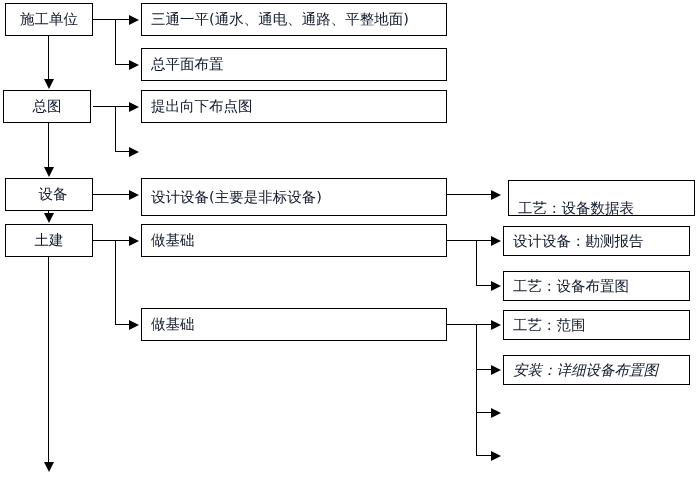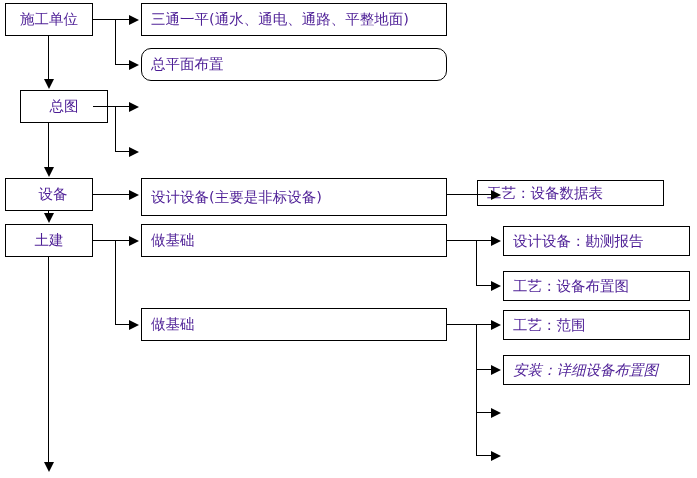--- a/index.html
+++ b/index.html
@@ -17,21 +17,21 @@
     background: #ffffff;
     overflow: hidden;
   }
   .node {
     position: absolute;
     box-sizing: border-box;
     border: 1.4px solid #000000;
     background: #ffffff;
     display: flex;
     align-items: center;
-    color: #4c1d95;
+    color: #0f172a;
     font-size: 14.5px;
     line-height: 1;
     white-space: nowrap;
   }
   .node.center {
     justify-content: center;
   }
   .node.left-pad {
     justify-content: flex-start;
     padding-left: 9px;
@@ -61,55 +61,58 @@
 </style>
 </head>
 <body>
 
 <div id="canvas">
 
   <div class="node center" style="left:5px; top:3px; width:88px; height:33px;">
     <span>施工单位</span>
   </div>
 
-  <div class="node center" style="left:20px; top:90px; width:88px; height:33px;">
+  <div class="node center" style="left:3px; top:90px; width:88px; height:33px;">
     <span>总图</span>
   </div>
 
   <div class="node center" style="left:5px; top:178px; width:88px; height:33px;padding-left:8px;">
     <span>设备</span>
   </div>
 
   <div class="node center" style="left:5px; top:224px; width:88px; height:33px;">
     <span>土建</span>
   </div>
 
   <div class="node left-pad" style="left:141px; top:3px; width:306px; height:33px;">
     <span>三通一平(通水、通电、通路、平整地面)</span>
   </div>
 
-  <div class="node left-pad" style="left:141px; top:48px; width:306px; height:33px;border-radius:10px;">
+  <div class="node left-pad" style="left:141px; top:48px; width:306px; height:33px;">
     <span>总平面布置</span>
   </div>
 
+  <div class="node left-pad" style="left:141px; top:90px; width:306px; height:33px;">
+    <span>提出向下布点图</span>
+  </div>
 
 
   <div class="node left-pad" style="left:141px; top:178px; width:306px; height:38px;">
     <span>设计设备(主要是非标设备)</span>
   </div>
 
   <div class="node left-pad" style="left:141px; top:224px; width:306px; height:33px;">
     <span>做基础</span>
   </div>
 
   <div class="node left-pad" style="left:141px; top:308px; width:306px; height:33px;">
     <span>做基础</span>
   </div>
 
-  <div class="node left-pad" style="left:477px; top:180px; width:187px; height:26px;">
+  <div class="node left-pad" style="left:508px; top:180px; width:187px; height:36px;align-items:flex-end;">
     <span>工艺：设备数据表</span>
   </div>
 
   <div class="node left-pad" style="left:503px; top:226px; width:187px; height:30px;">
     <span>设计设备：勘测报告</span>
   </div>
 
   <div class="node left-pad" style="left:503px; top:271px; width:187px; height:30px;">
     <span>工艺：设备布置图</span>
   </div>

